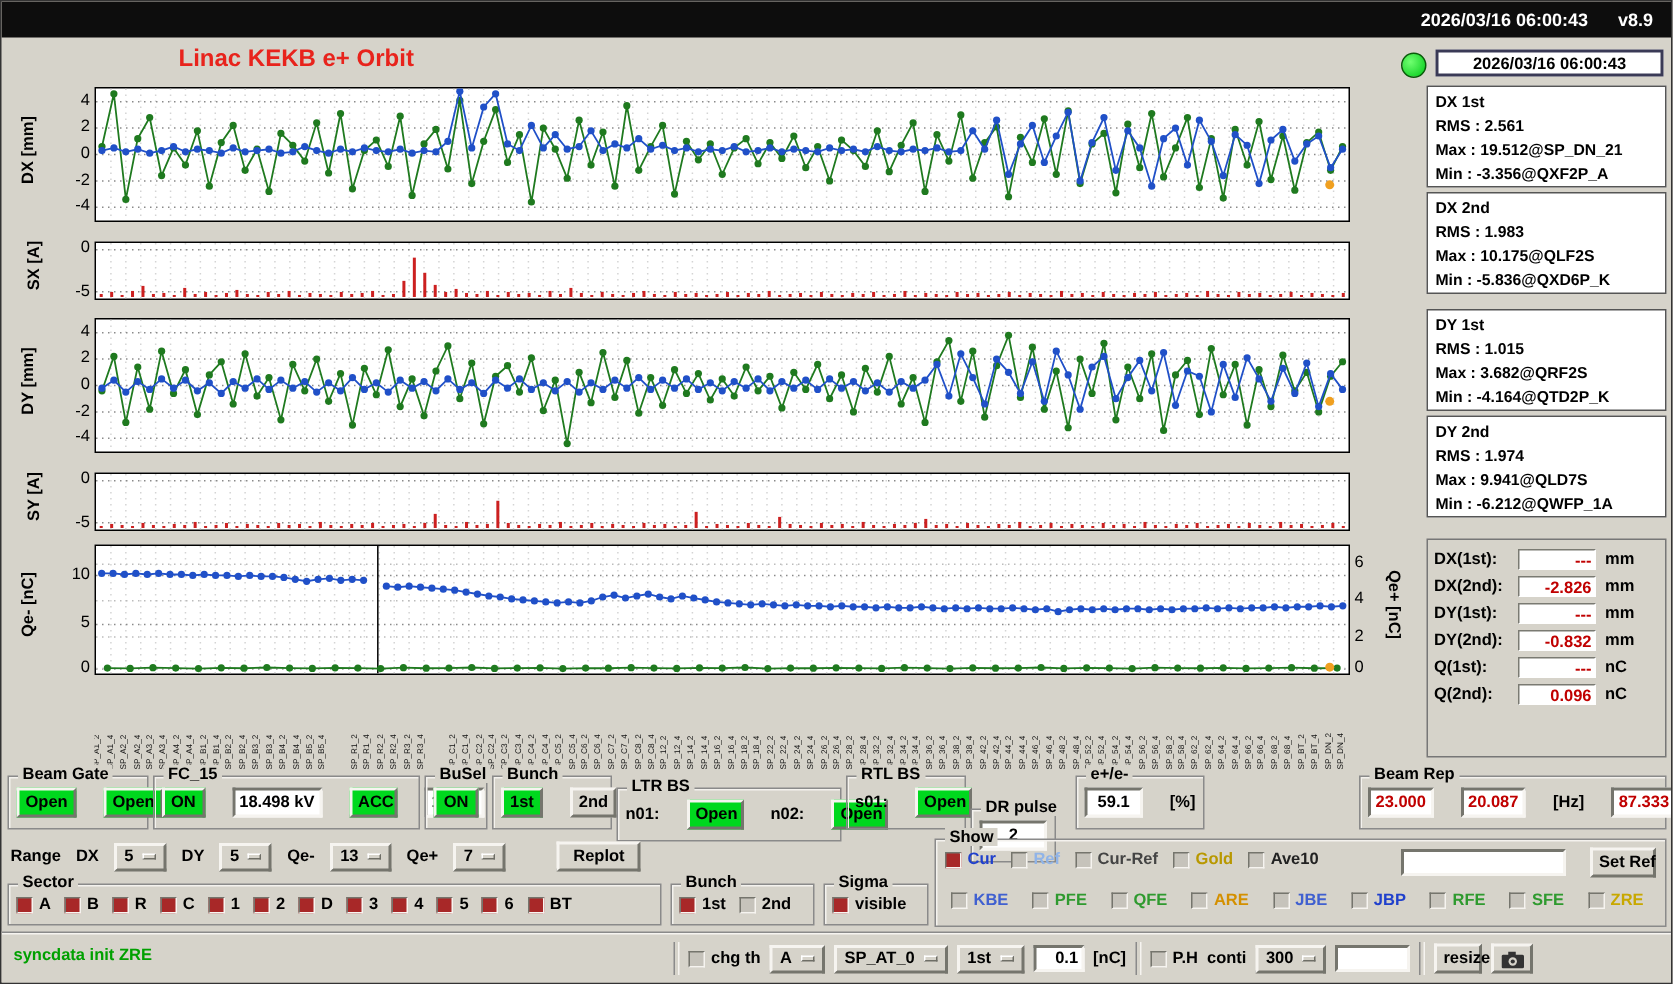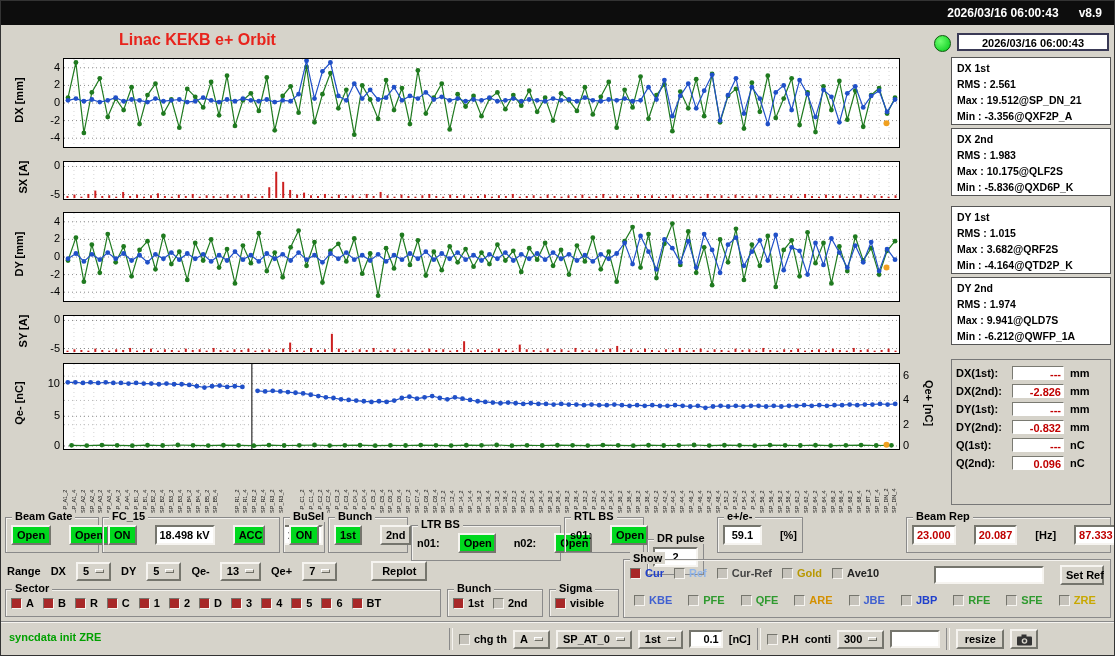--- a/index.html
+++ b/index.html
@@ -1819,21 +1819,21 @@
         <span class="chk"></span>
         <span class="slabel">P.H</span>
       </span>
       <span class="slabel">conti</span>
       <span class="opt">
         <span>300</span>
           <span class="obar"></span>
       </span>
       <input class="tinput" type="text" style="width: 50px;" value="">
       <span class="sep"></span>
-      <span class="btn" style="width:48px;">resize</span>
+      <span class="btn" style="width:32px;">resize</span>
       <span class="btn" style="width:28px;padding-top:3px;">
         <svg width="15" height="12" viewBox="0 0 15 12">
             <rect x="0" y="2.5" width="15" height="9" rx="1" fill="#333"></rect>
             <rect x="4.5" y="0.5" width="5" height="3" fill="#333"></rect>
             <circle cx="7.5" cy="7" r="2.8" fill="#d6d3ca"></circle>
             <circle cx="7.5" cy="7" r="1.4" fill="#333"></circle>
           </svg>
       </span>
     </div>
   </div>

